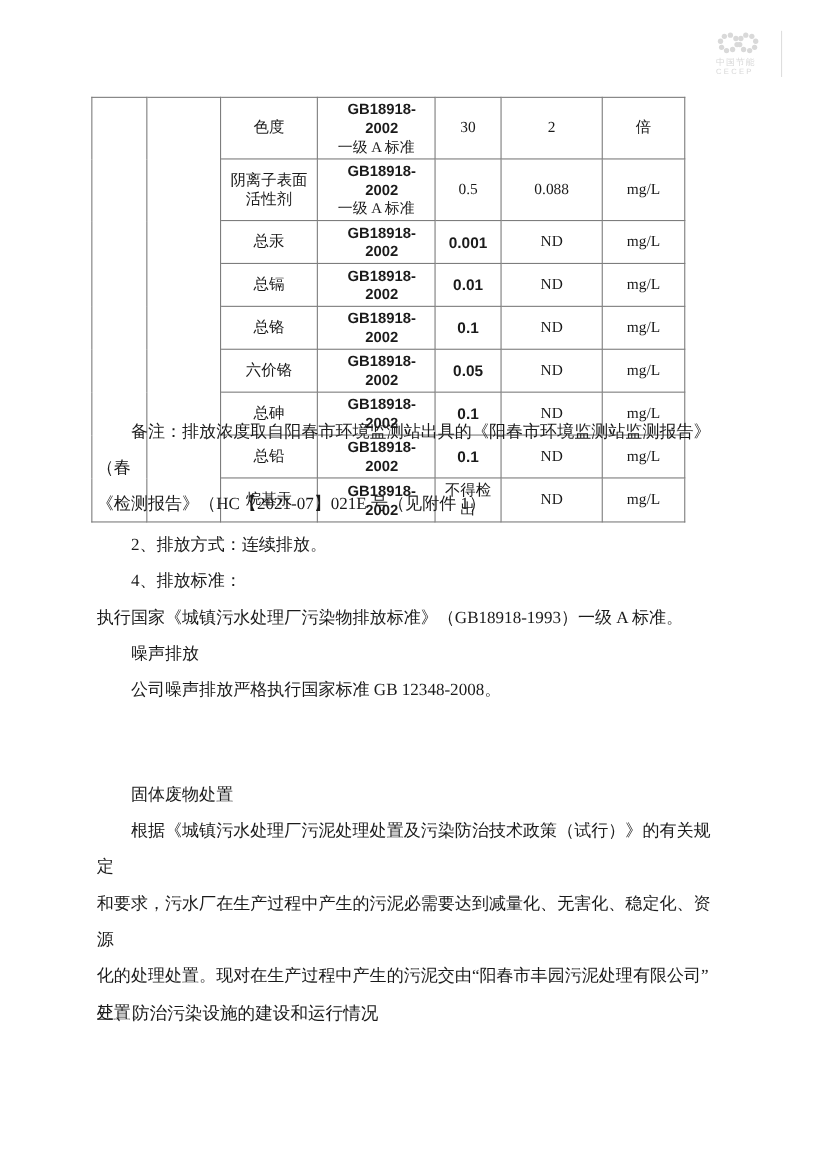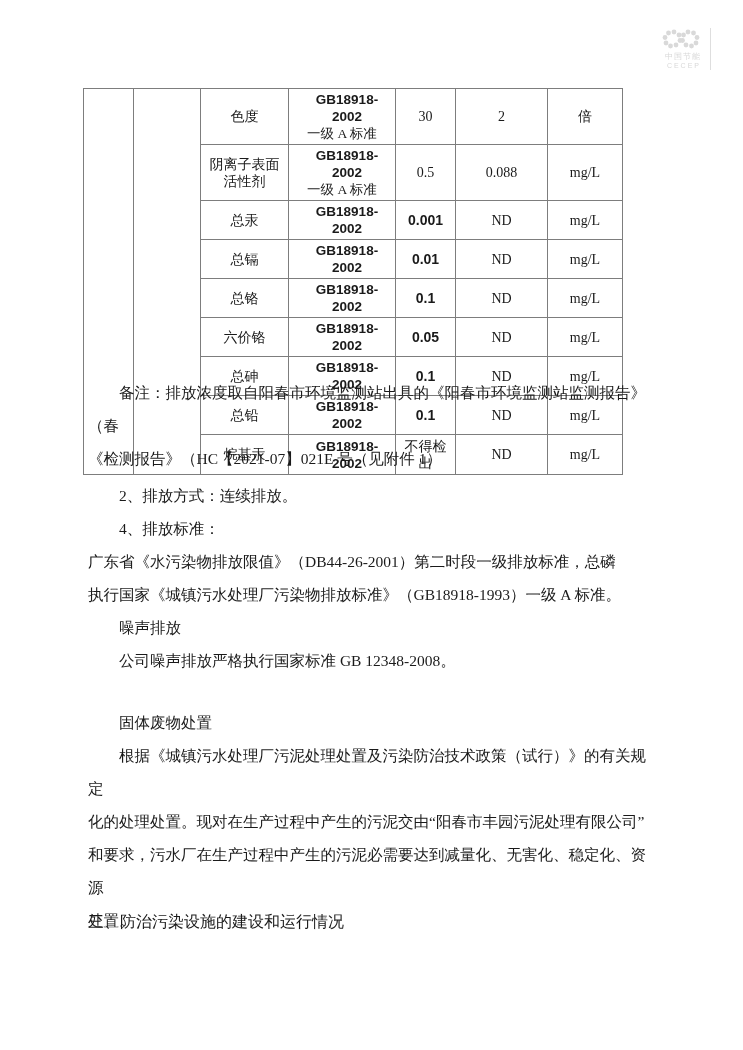--- a/index.html
+++ b/index.html
@@ -9,21 +9,21 @@
     font-family:"Liberation Serif","DejaVu Serif",serif;
     color:#1a1a1a; overflow:hidden;
   }
 
   
   .logo {
     position:absolute; top:28px; right:32px;
     display:flex; align-items:center; gap:9px;
     color:#d8d8d8;
   }
-  .logo-left { display:flex; flex-direction:column; align-items:flex-end; width:50px; }
+  .logo-left { display:flex; flex-direction:column; align-items:flex-start; width:50px; }
   .logo-left-cn { font-size:8px; letter-spacing:1px; line-height:9px;
     font-family:"Liberation Sans","DejaVu Sans",sans-serif; }
   .logo-left-en { font-size:7px; letter-spacing:2px; line-height:9px;
     font-family:"Liberation Sans","DejaVu Sans",sans-serif; }
   .logo-divider { width:1px; height:42px; background:#dedede; }
   .logo-right { display:flex; align-items:center; gap:6px; }
   .logo-right-text {
     font-family:"Liberation Sans","DejaVu Sans",sans-serif;
     font-size:26px; font-weight:bold; letter-spacing:3px; color:#dadada;
   }
@@ -208,27 +208,26 @@
   </table>
 
 <div class="tblock b-remark">
   <div class="ind">备注：排放浓度取自阳春市环境监测站出具的《阳春市环境监测站监测报告》（春</div>
   <div>《检测报告》（HC【2021-07】021E 号（见附件 1）</div>
 </div>
 
 <div class="tblock b-items">
   <div class="ind">2、排放方式：连续排放。</div>
   <div class="ind">4、排放标准：</div>
-  <div>广东省《水污染物排放限值》（DB44-26-2001）第二时段一级排放标准，总磷</div>
   <div>执行国家《城镇污水处理厂污染物排放标准》（GB18918-1993）一级 A 标准。</div>
   <div class="ind">噪声排放</div>
   <div class="ind">公司噪声排放严格执行国家标准 GB 12348-2008。</div>
 </div>
 
 <div class="tblock b-solid">
   <div class="ind">固体废物处置</div>
   <div class="ind">根据《城镇污水处理厂污泥处理处置及污染防治技术政策（试行）》的有关规定</div>
+  <div>和要求，污水厂在生产过程中产生的污泥必需要达到减量化、无害化、稳定化、资源</div>
   <div>化的处理处置。现对在生产过程中产生的污泥交由“阳春市丰园污泥处理有限公司”</div>
-  <div>和要求，污水厂在生产过程中产生的污泥必需要达到减量化、无害化、稳定化、资源</div>
   <div>处置。</div>
 </div>
 
 <div class="tblock b-heading">三、防治污染设施的建设和运行情况</div>
 
 </body></html>

